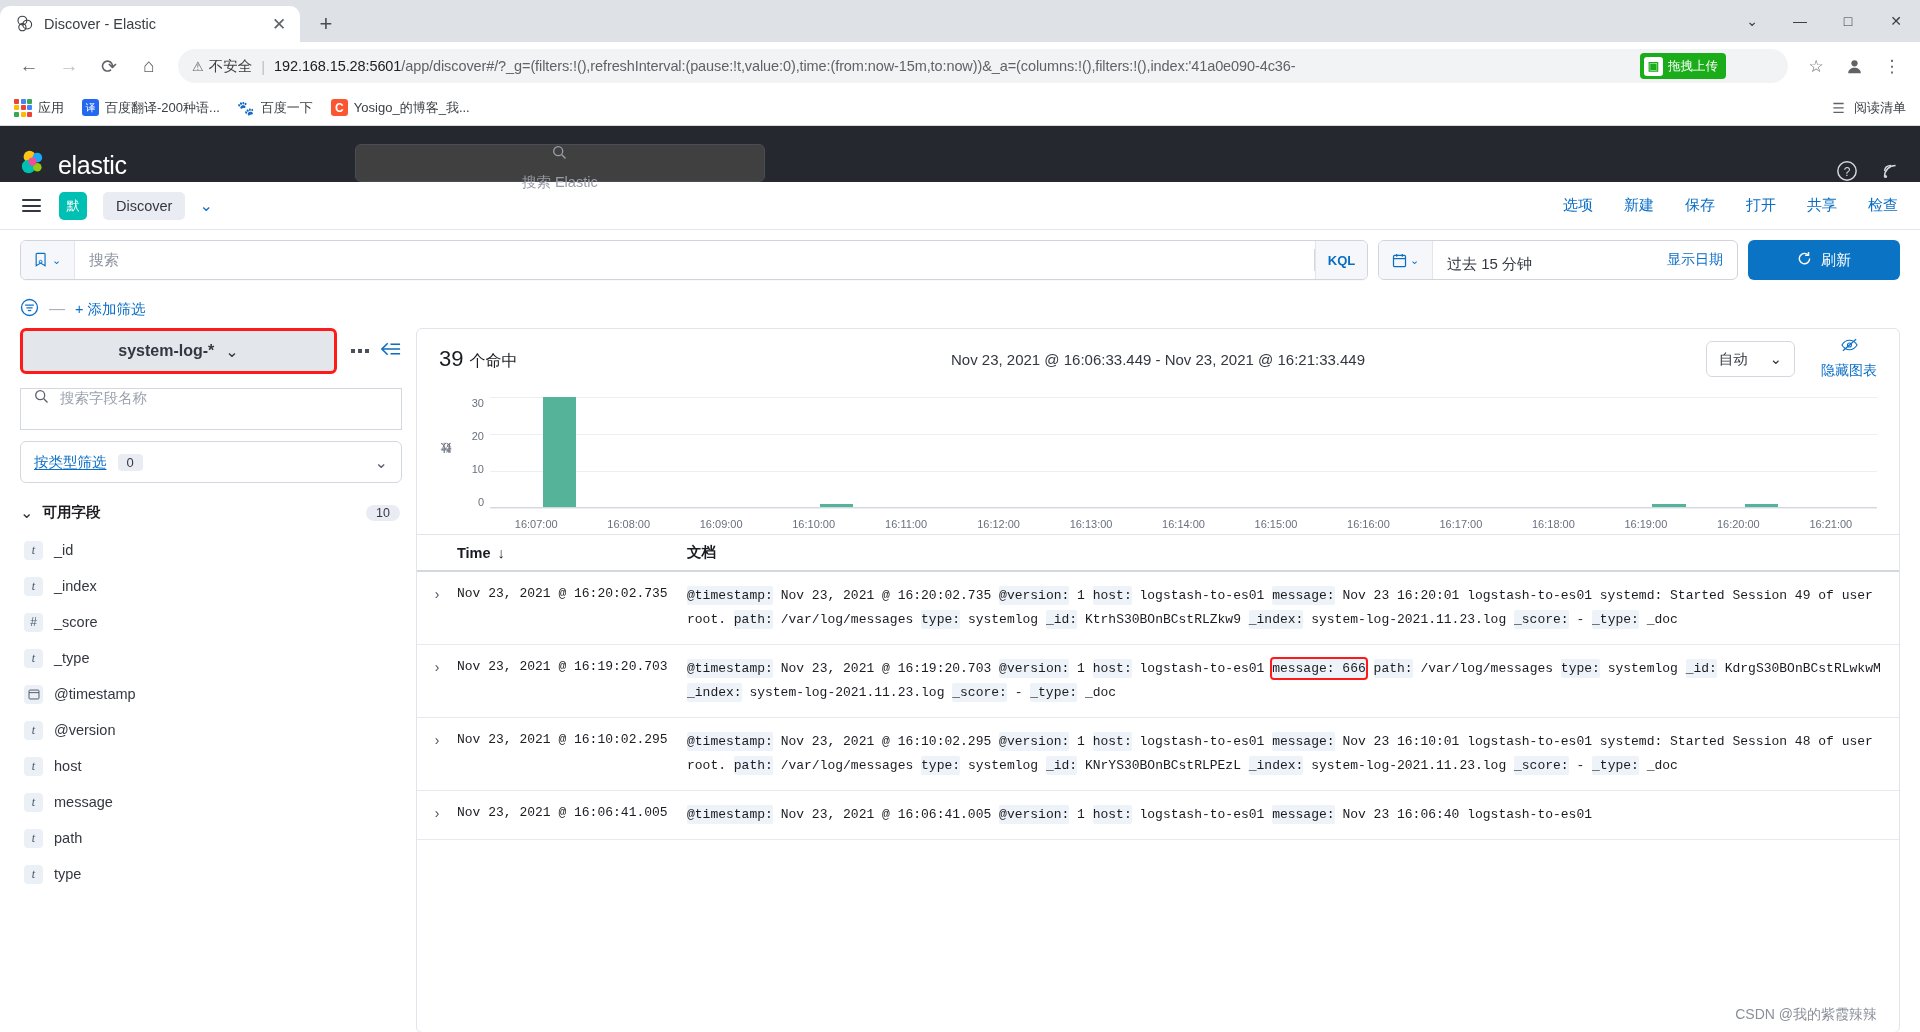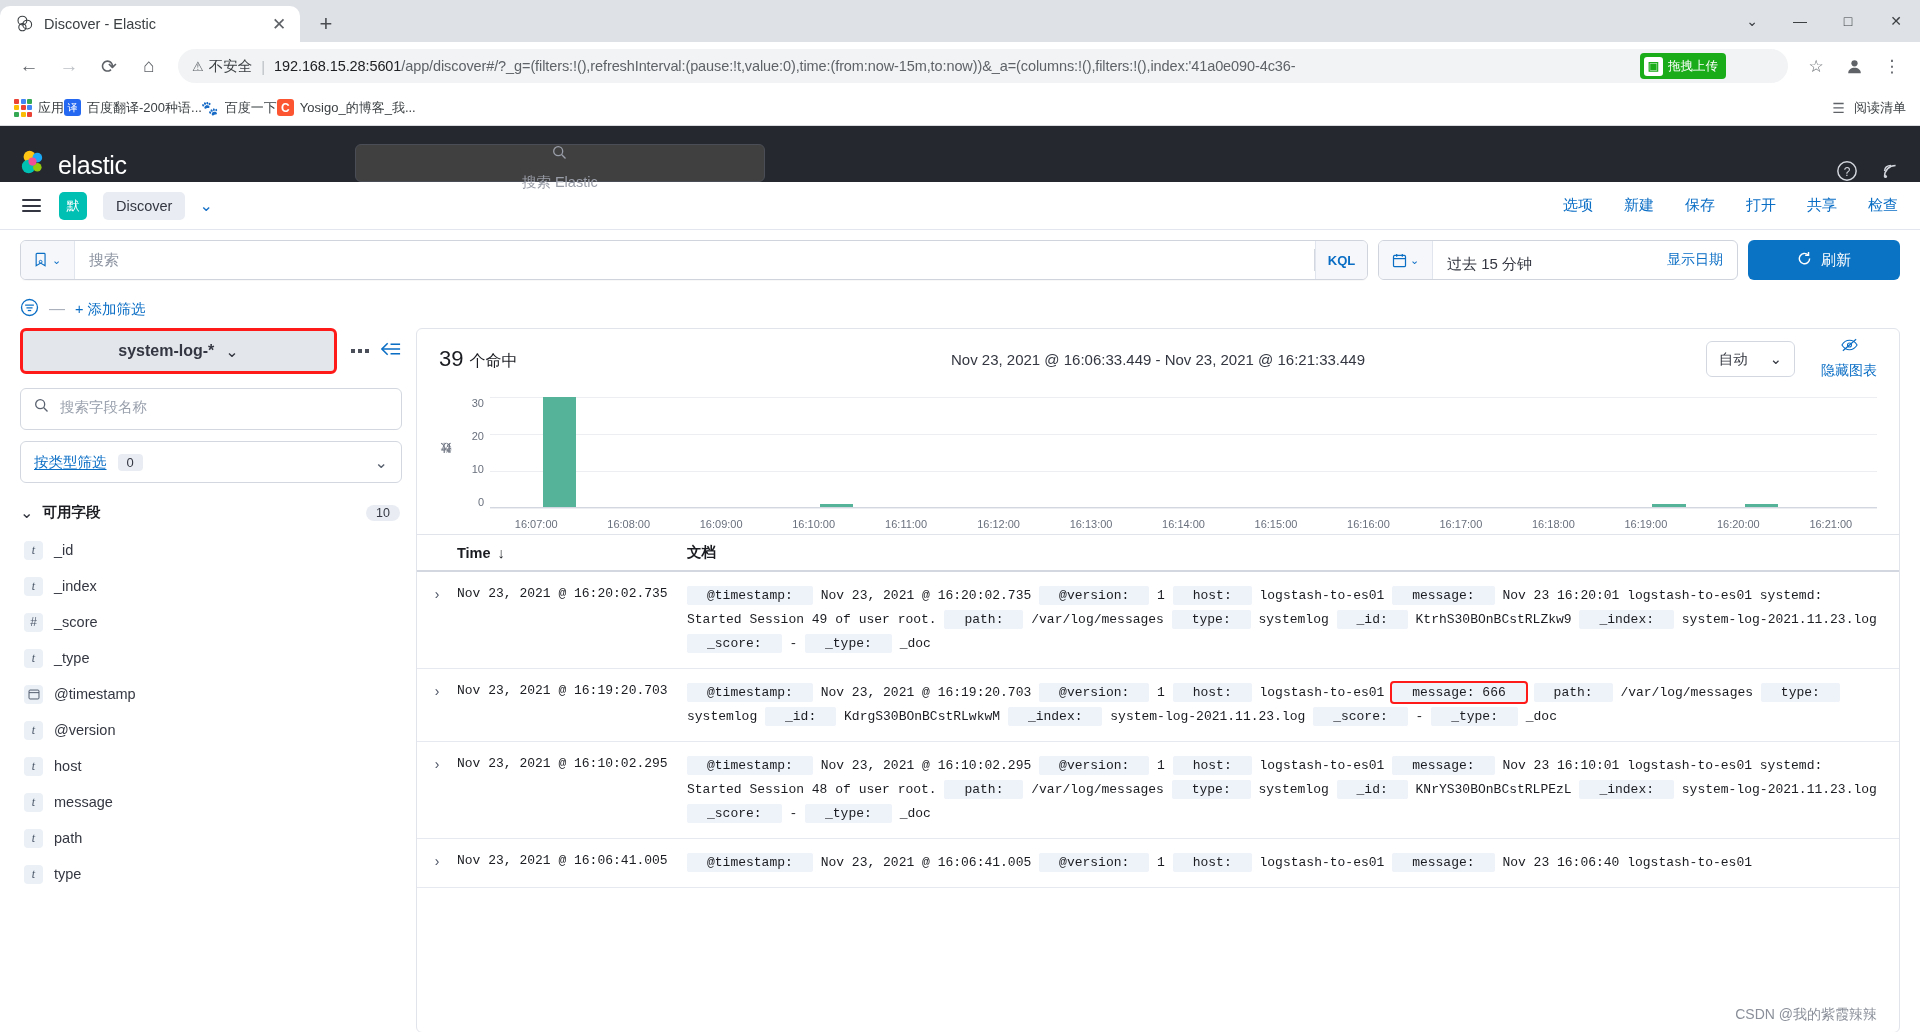--- a/index.html
+++ b/index.html
@@ -83,21 +83,21 @@
   }
   .upload-badge .ub-txt { font-size: 12.5px; color: #fff; }
   .tool-ico {
     width: 32px; height: 32px; display: flex;
     align-items: center; justify-content: center;
     color: #5f6368; font-size: 17px; flex: none;
   }
 
   .bookmarks {
     height: 36px; background: #fff; display: flex;
-    align-items: center; padding: 0 14px; 
+    align-items: center; padding: 0 14px; gap: 18px;
     border-bottom: 1px solid #dadce0;
   }
   .bm { display: flex; align-items: center; gap: 6px; }
   .bm-txt {
     font-size: 13px; color: #3c4043; white-space: nowrap;
     max-width: 150px; overflow: hidden; text-overflow: ellipsis;
   }
   .bm-ico {
     width: 17px; height: 17px; border-radius: 3px; flex: none;
     display: flex; align-items: center; justify-content: center;
@@ -212,22 +212,22 @@
   .idx-pattern {
     flex: 1; height: 46px; background: #e3e6eb; border-radius: 6px;
     border: 3px solid #ff1a1a;
     display: flex; align-items: center; justify-content: center; gap: 11px;
     font-size: 16px; font-weight: bold; color: #343741;
   }
   .dots3 { display: flex; gap: 3px; margin-left: 14px; }
   .dots3 i { width: 4px; height: 4px; background: #4a4f59; display: block; }
   .collapse-ico { margin-left: 12px; color: #0b6ec5; }
   .field-search {
-    height: 42px; border: 1px solid #d3d8e0; border-radius: 6px;
-    display: flex; align-items: flex-end; gap: 11px; padding: 12px 13px;
+    height: 42px; border: 1px solid #d3d8e0; border-radius: 0;
+    display: flex; align-items: flex-start; gap: 11px; padding: 0 13px;
     margin-bottom: 11px;
   }
   .fs-ph { color: #9aa1ad; font-size: 14.5px; }
   .type-filter {
     height: 42px; border: 1px solid #d3d8e0; border-radius: 6px;
     display: flex; align-items: center; padding: 0 13px;
     margin-bottom: 16px; gap: 11px;
   }
   .tf-label {
     color: #0b6ec5; font-size: 14.5px;
@@ -354,21 +354,21 @@
     font-size: 13px; color: #1a1c21; padding-top: 2px;
   }
   .dr-doc {
     flex: 1; padding-right: 18px;
     font-family: "Liberation Mono", monospace;
     font-size: 13px; color: #1a1c21; line-height: 24px;
     word-break: break-word;
   }
   .k {
     background: #eef3f9; border-radius: 2px;
-    padding: 2px 20px; color: #1a1c21;
+    padding: 2px 0; color: #1a1c21;
   }
   .k.hl { background: #eef3f9; outline: 2.5px solid #ff1a1a; border-radius: 2px; }
 
   .watermark {
     position: absolute; right: 22px; bottom: 8px;
     font-size: 14px; color: #8a8f99;
   }
 </style>
 </head>
 <body>

